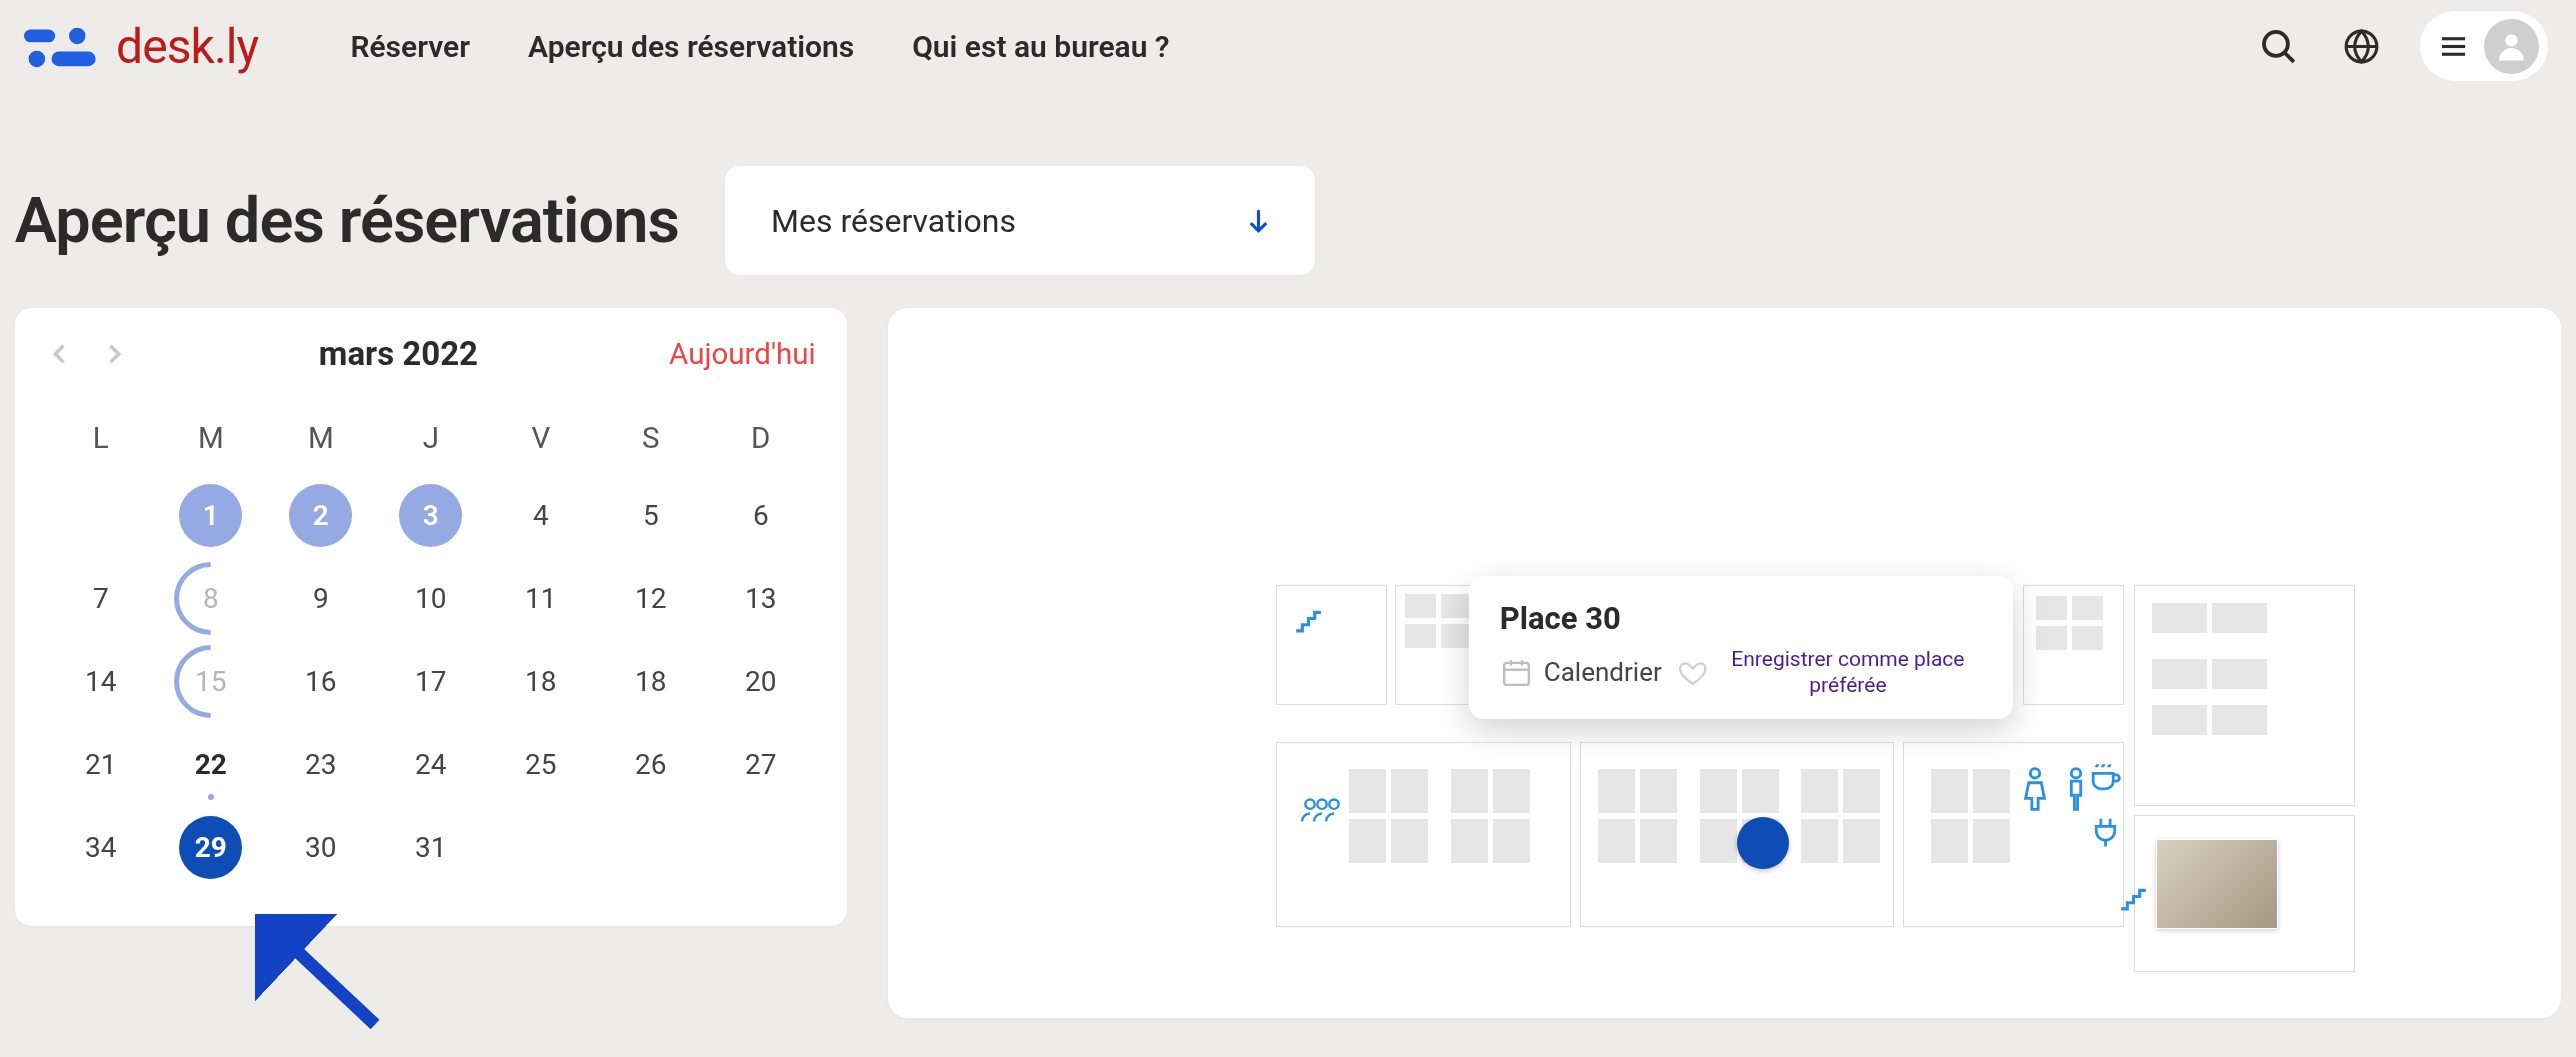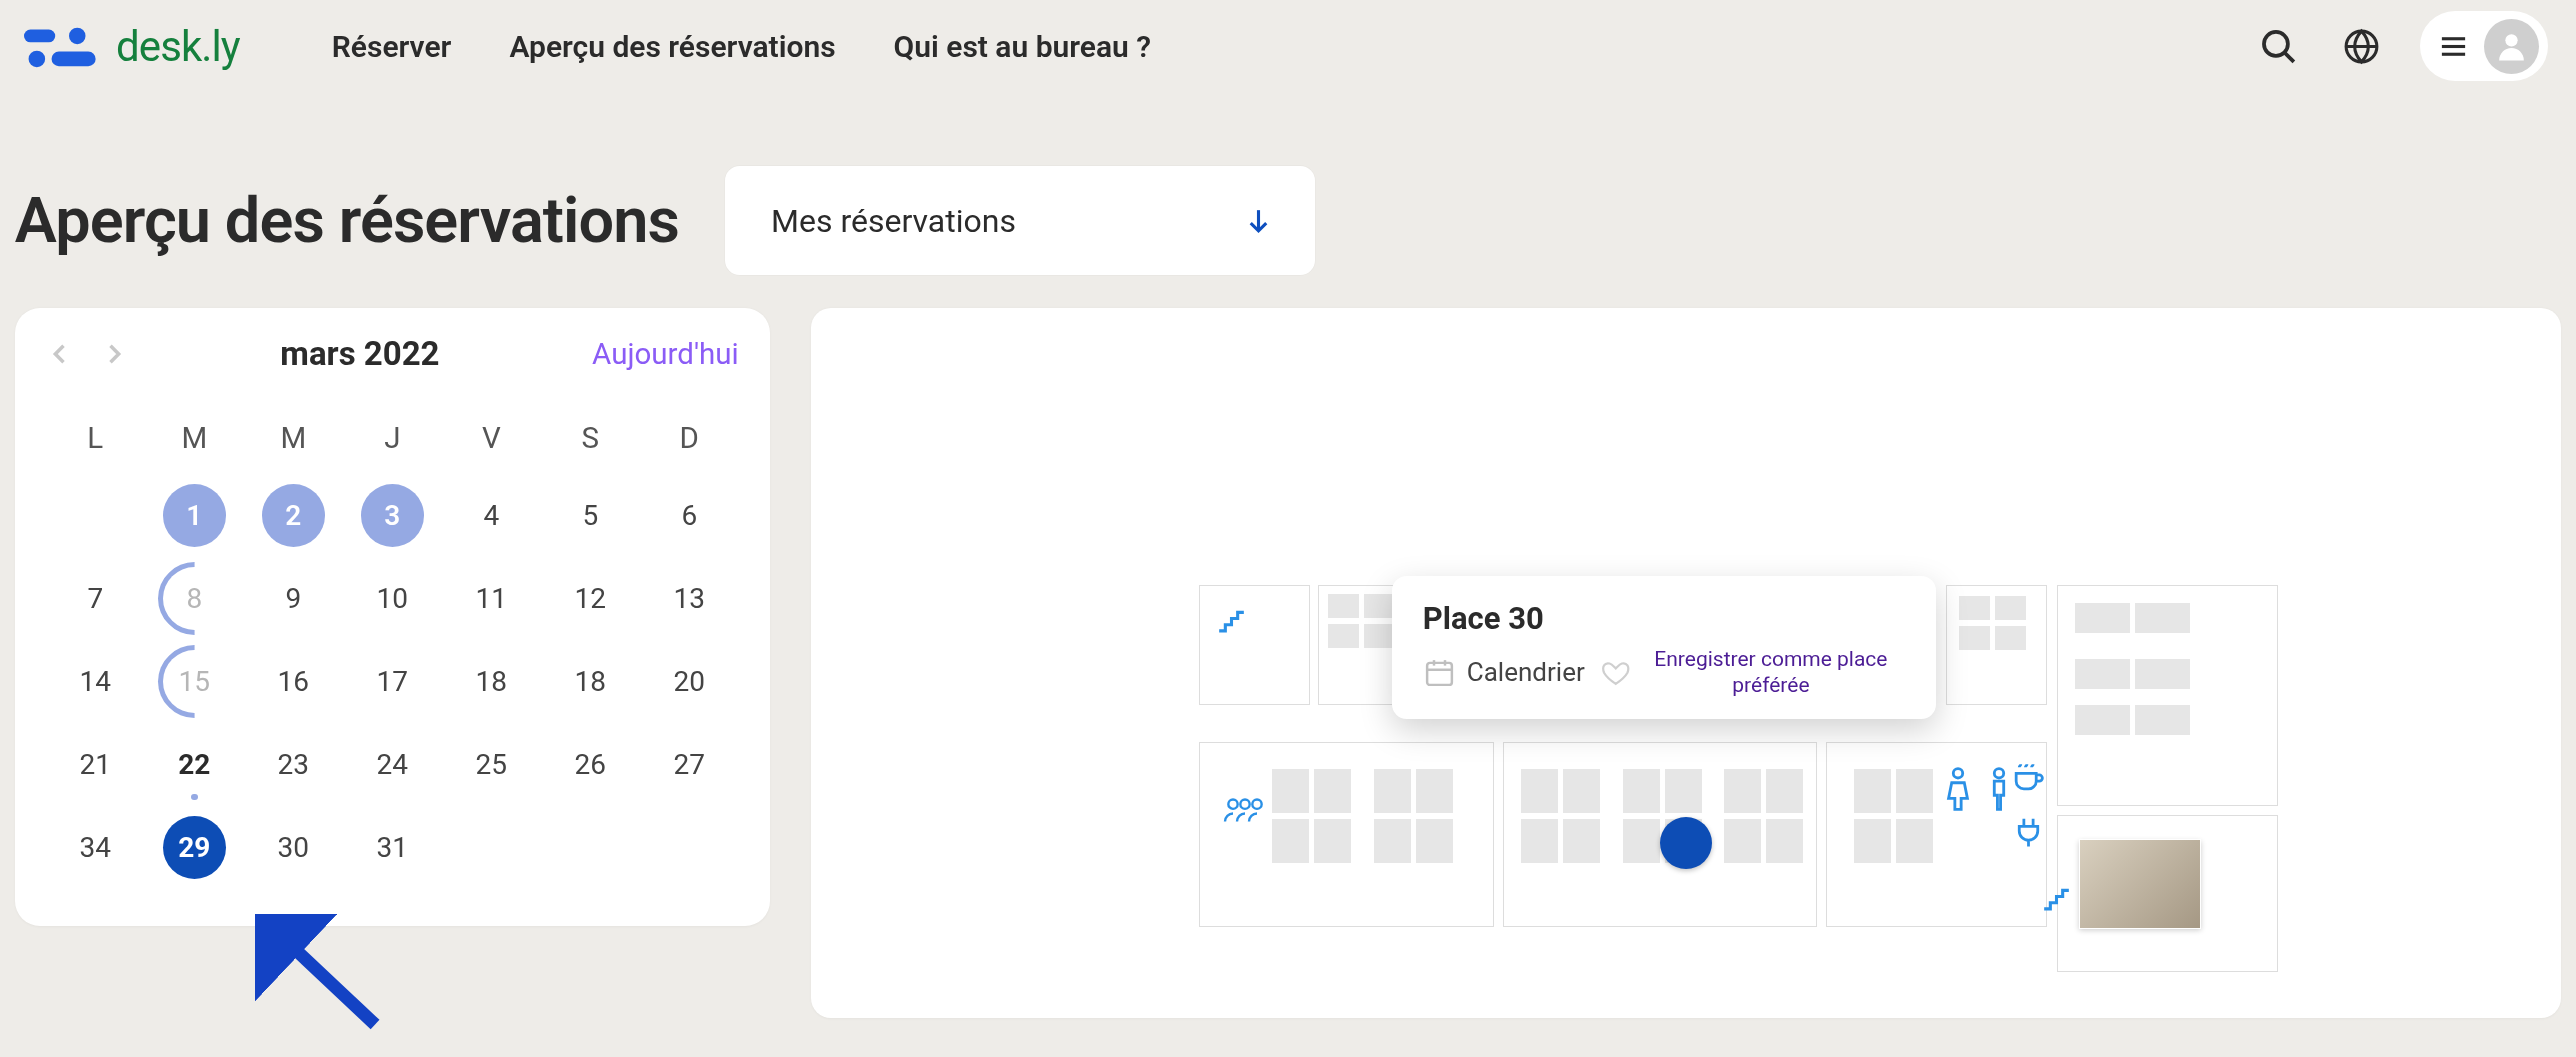--- a/index.html
+++ b/index.html
@@ -15,21 +15,21 @@
   .header {
     height: 92px;
     background: #eeece8;
     display: flex;
     align-items: center;
     padding: 0 28px 0 24px;
     gap: 55px;
   }
   .logo { display: flex; align-items: center; gap: 13px; cursor: pointer; }
   .logo-mark { width: 79px; height: 44px; position: relative; }
-  .logo-text { font-size: 42px; font-weight: 400; color: #15803d; letter-spacing: -0.9px; }
+  .logo-text { font-size: 48px; font-weight: 400; color: #b91c1c; letter-spacing: -0.9px; }
   .nav { display: flex; gap: 58px; margin-left: 37px; }
   .nav a { font-size: 30px; font-weight: 600; color: #2b2b2b; text-decoration: none; white-space: nowrap; }
   .header-spacer { flex: 1; }
   .header-actions { display: flex; align-items: center; gap: 33px; }
   .icon-btn { width: 50px; height: 50px; display: inline-flex; align-items: center; justify-content: center; cursor: pointer; color: #2b2b2b; }
   .icon-btn svg { width: 41px; height: 41px; }
   .user-pill {
     background: #fff;
     border-radius: 55px;
     height: 70px;
@@ -68,35 +68,35 @@
 
   
   .content {
     display: flex;
     gap: 41px;
     padding: 0 14.8px;
   }
 
   
   .calendar {
-    width: 755px;
+    width: 832px;
     background: #fff;
-    border-radius: 25px;
+    border-radius: 16px;
     padding: 26px 31px 37px 31px;
     box-shadow: 0 0.9px 2.8px rgba(0,0,0,0.04);
   }
   .cal-head {
     display: flex;
     align-items: center;
     margin-bottom: 48px;
   }
   .cal-nav { display: flex; gap: 26px; }
   .cal-nav .chev { width: 28px; height: 28px; color: #c8c8c8; cursor: pointer; display:inline-flex; align-items:center; justify-content:center;}
   .cal-title { flex: 1; text-align: center; font-size: 33px; font-weight: 700; }
-  .today-link { color: #8b5cf6; font-size: 29.5px; font-weight: 400; cursor: pointer; }
+  .today-link { color: #ef4444; font-size: 29.5px; font-weight: 400; cursor: pointer; }
 
   .cal-grid {
     display: grid;
     grid-template-columns: repeat(7, 1fr);
   }
   .dow {
     text-align: center;
     font-size: 29.5px;
     color: #555;
     padding-bottom: 18.5px;

